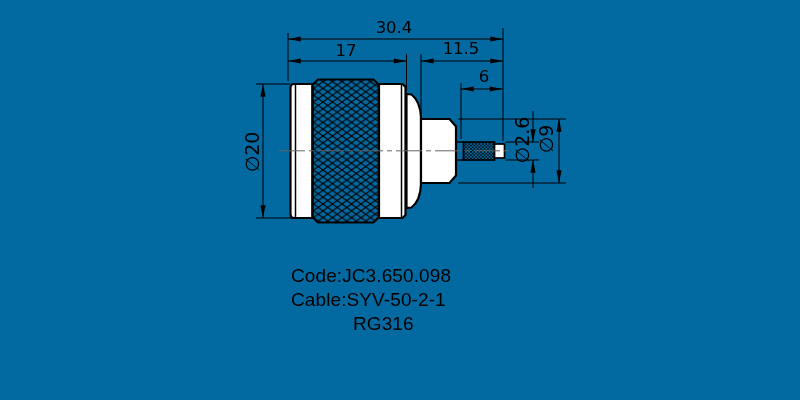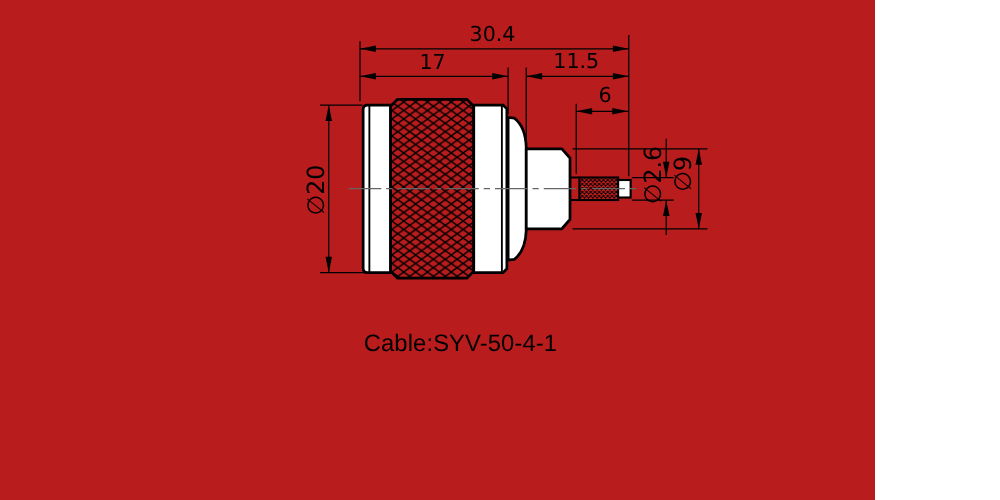--- a/index.html
+++ b/index.html
@@ -2,23 +2,23 @@
 <html><head>
 <meta charset="utf-8">
 <style>
   html, body {
     margin: 0;
     padding: 0;
     background: #ffffff;
   }
   .page {
     position: relative;
-    width: 700px;
+    width: 800px;
     height: 400px;
-    background: #b91c1c;
+    background: #0369a1;
     overflow: hidden;
     font-family: "Liberation Sans", "DejaVu Sans", sans-serif;
   }
   .drawing-svg {
     position: absolute;
     left: 0;
     top: 0;
   }
   .dim-text {
     font-family: "DejaVu Sans", sans-serif;
@@ -108,16 +108,18 @@
       <text class="dim-text" transform="translate(346,49.5)" x="0" y="6" text-anchor="middle">17</text>
       <text class="dim-text" transform="translate(461,48)" x="0" y="6" text-anchor="middle">11.5</text>
       <text class="dim-text" transform="translate(484,75.5)" x="0" y="6" text-anchor="middle">6</text>
       <text class="dia-text" transform="translate(252,152) rotate(-90)" x="0" y="7" text-anchor="middle">∅20</text>
       <text class="dia-text" transform="translate(521.5,140) rotate(-90)" x="0" y="7" text-anchor="middle">∅2.6</text>
       <text class="dia-text" transform="translate(546,139) rotate(-90)" x="0" y="7" text-anchor="middle">∅9</text>
     </g>
   </svg>
 
   <div class="notes">
-    <div>Cable:SYV-50-4-1</div>
+    <div>Code:JC3.650.098</div>
+    <div>Cable:SYV-50-2-1</div>
+    <div class="indent">RG316</div>
   </div>
 
 </div>
 
 </body></html>

